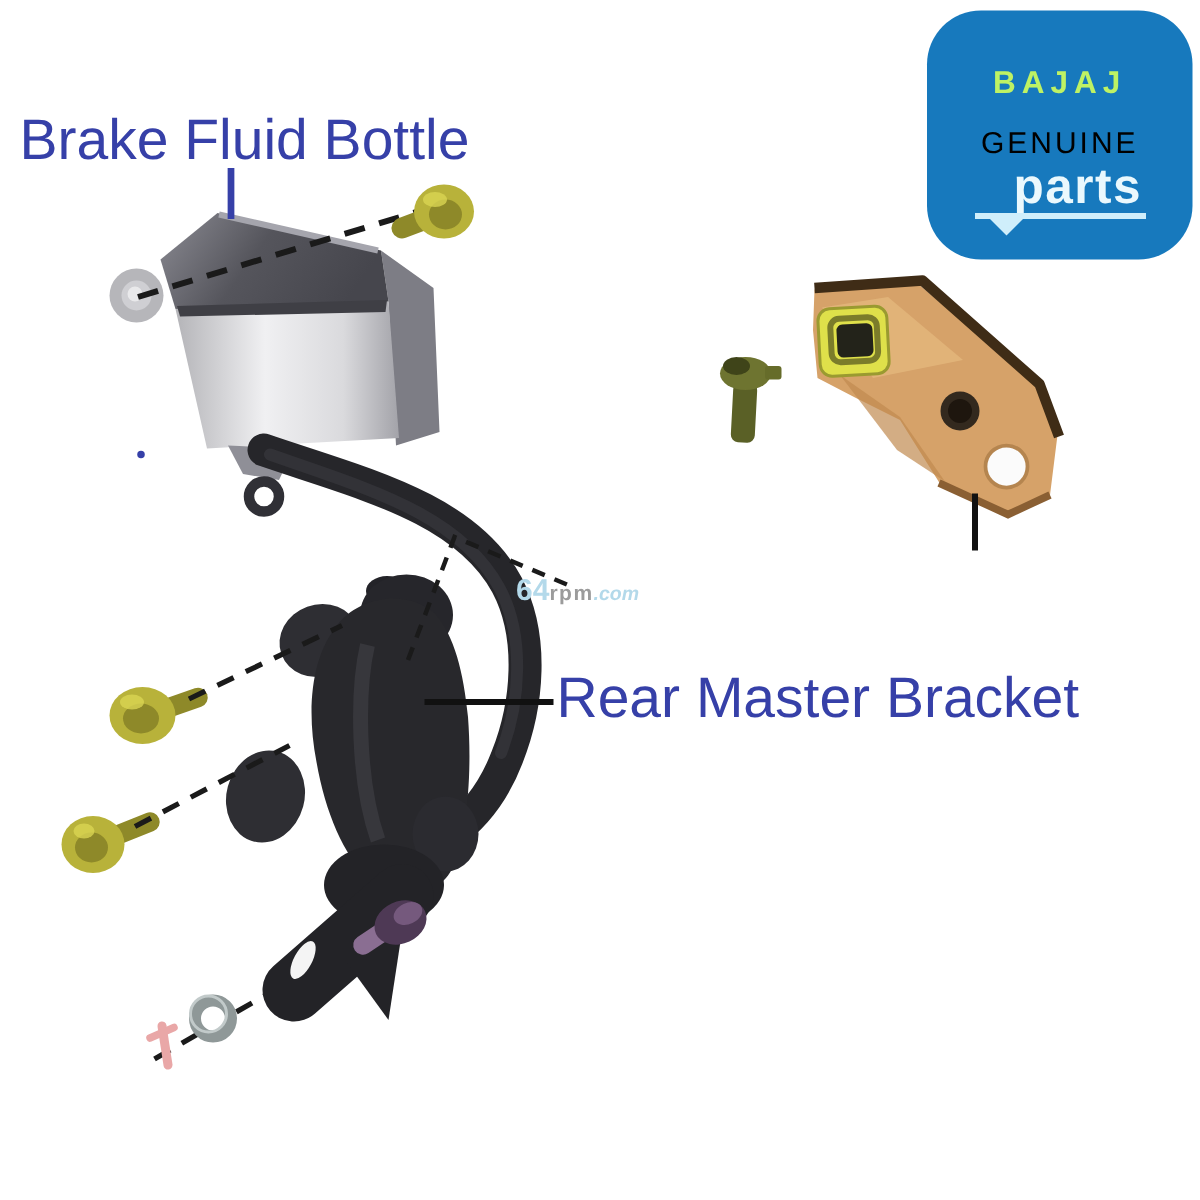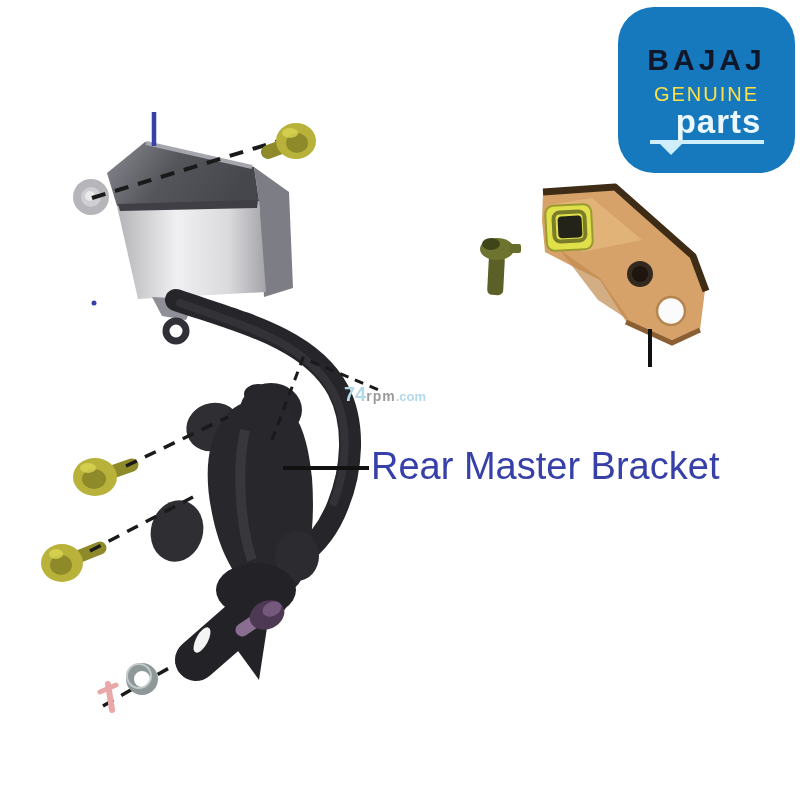--- a/index.html
+++ b/index.html
@@ -9,27 +9,27 @@
 
   .part-label{position:absolute;color:#3640a8;font-size:38px;line-height:1.1;
               white-space:nowrap;font-weight:400;}
   #label-bfb{left:13px;top:74px;}
   #label-rmc{left:371px;top:446px;}
   #label-bracket{left:583px;top:354px;}
 
   .watermark{position:absolute;left:344px;top:383px;white-space:nowrap;font-weight:bold;}
   .watermark .num{color:#b3d9ea;font-size:20px;}
   .watermark .name{color:#9b9b9b;font-size:14px;letter-spacing:1px;}
-  .watermark .tld{color:#b3d9ea;font-size:13px;}
+  .watermark .tld{color:#b3d9ea;font-size:13px;font-style:italic;}
 
   .logo{position:absolute;left:618px;top:7px;width:177px;height:166px;
         background:#1779bd;border-radius:36px;text-align:center;}
-  .logo .brand{margin-top:38px;font-size:30px;font-weight:bold;letter-spacing:4px;
-               color:#0f172a;line-height:1;}
-  .logo .genuine{margin-top:9px;font-size:20px;letter-spacing:2px;color:#fde047;line-height:1;}
+  .logo .brand{margin-top:38px;font-size:21px;font-weight:bold;letter-spacing:4px;
+               color:#bef264;line-height:1;}
+  .logo .genuine{margin-top:20px;font-size:20px;letter-spacing:2px;color:#000000;line-height:1;}
   .logo .parts-word{margin-top:1px;font-size:33px;font-weight:bold;letter-spacing:1px;
                color:#eaf8fd;line-height:1;padding-left:24px;}
   .logo .underline{position:relative;width:114px;height:4px;background:#cfeefb;margin:2px auto 0;}
   .logo .underline .arrow{position:absolute;left:10px;top:4px;width:0;height:0;
         border-left:11px solid transparent;border-right:11px solid transparent;
         border-top:11px solid #cfeefb;}
 </style>
 </head>
 <body>
 
@@ -150,24 +150,25 @@
       <circle cx="640" cy="274" r="13" fill="#33291e"></circle>
       <circle cx="640" cy="274" r="8" fill="#1e160e"></circle>
       <circle cx="671" cy="311" r="14" fill="#fbfbfb" stroke="#b5854f" stroke-width="2.5"></circle>
     </g>
 
     <path d="M154,112 L154,146" stroke="#3640a8" stroke-width="4.5" fill="none"></path>
     <path d="M283,468 L369,468" stroke="#111111" stroke-width="4" fill="none"></path>
     <path d="M650,329 L650,367" stroke="#111111" stroke-width="4" fill="none"></path>
   </svg>
 
+  <div class="part-label" id="label-bfb">Brake Fluid Bottle</div>
   <div class="part-label" id="label-rmc">Rear Master Bracket</div>
 
   <div class="watermark">
-    <span class="num">74</span><span class="name">rpm</span><span class="tld">.com</span>
+    <span class="num">64</span><span class="name">rpm</span><span class="tld">.com</span>
   </div>
 
   <div class="logo">
     <div class="brand">BAJAJ</div>
     <div class="genuine">GENUINE</div>
     <div class="parts-word">parts</div>
     <div class="underline">
       <div class="arrow"></div>
     </div>
   </div>

